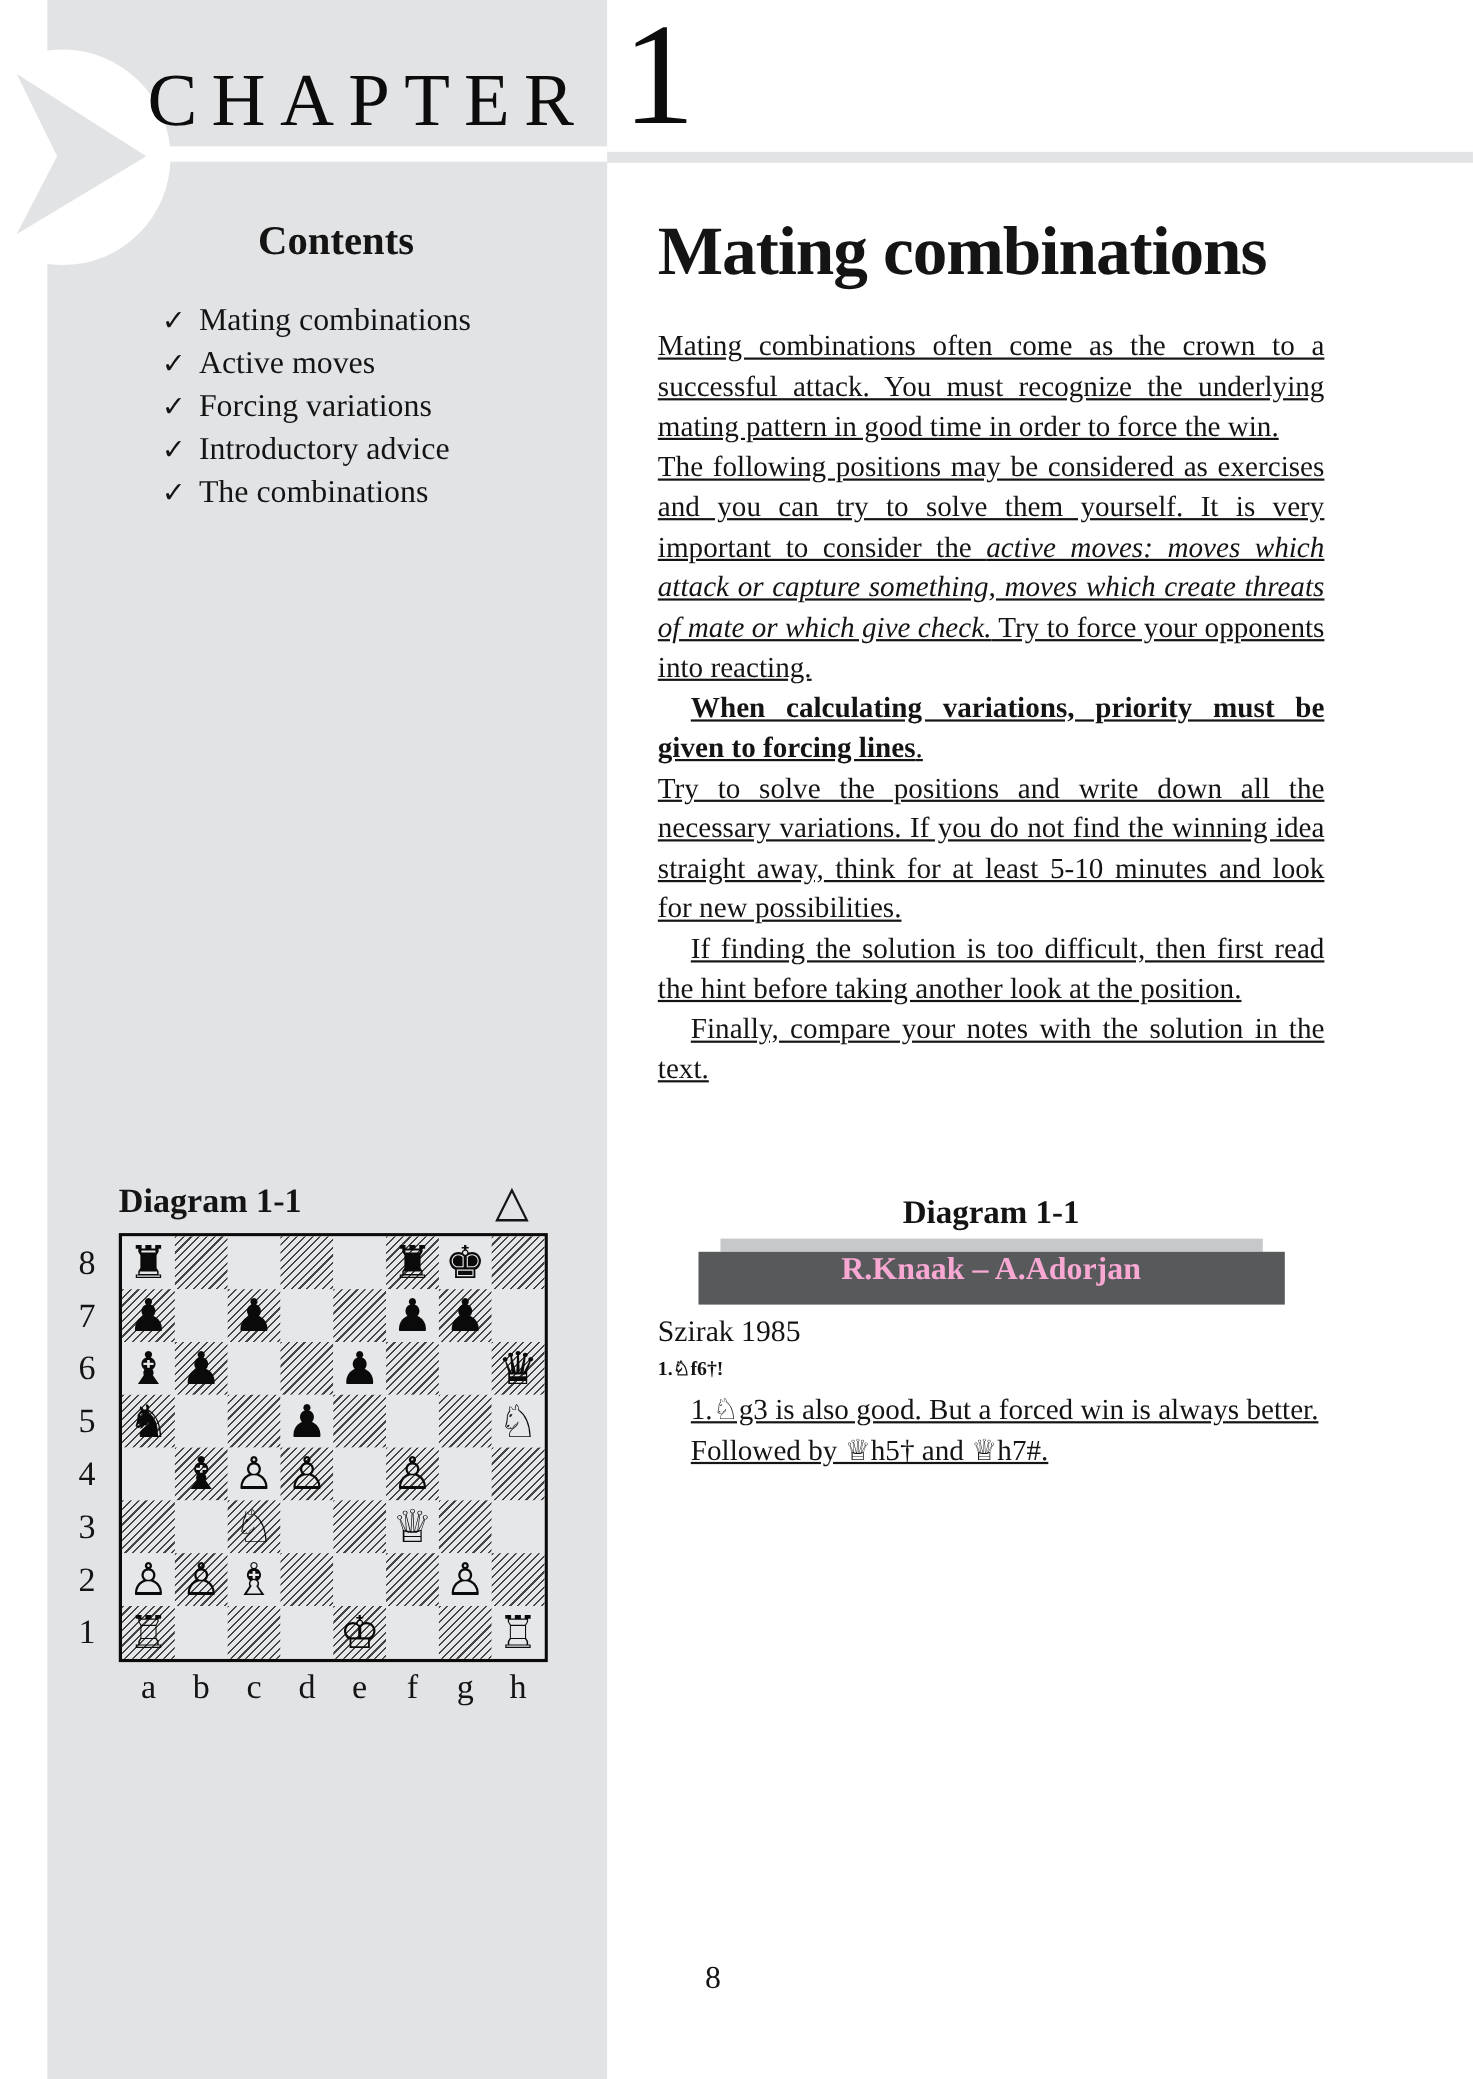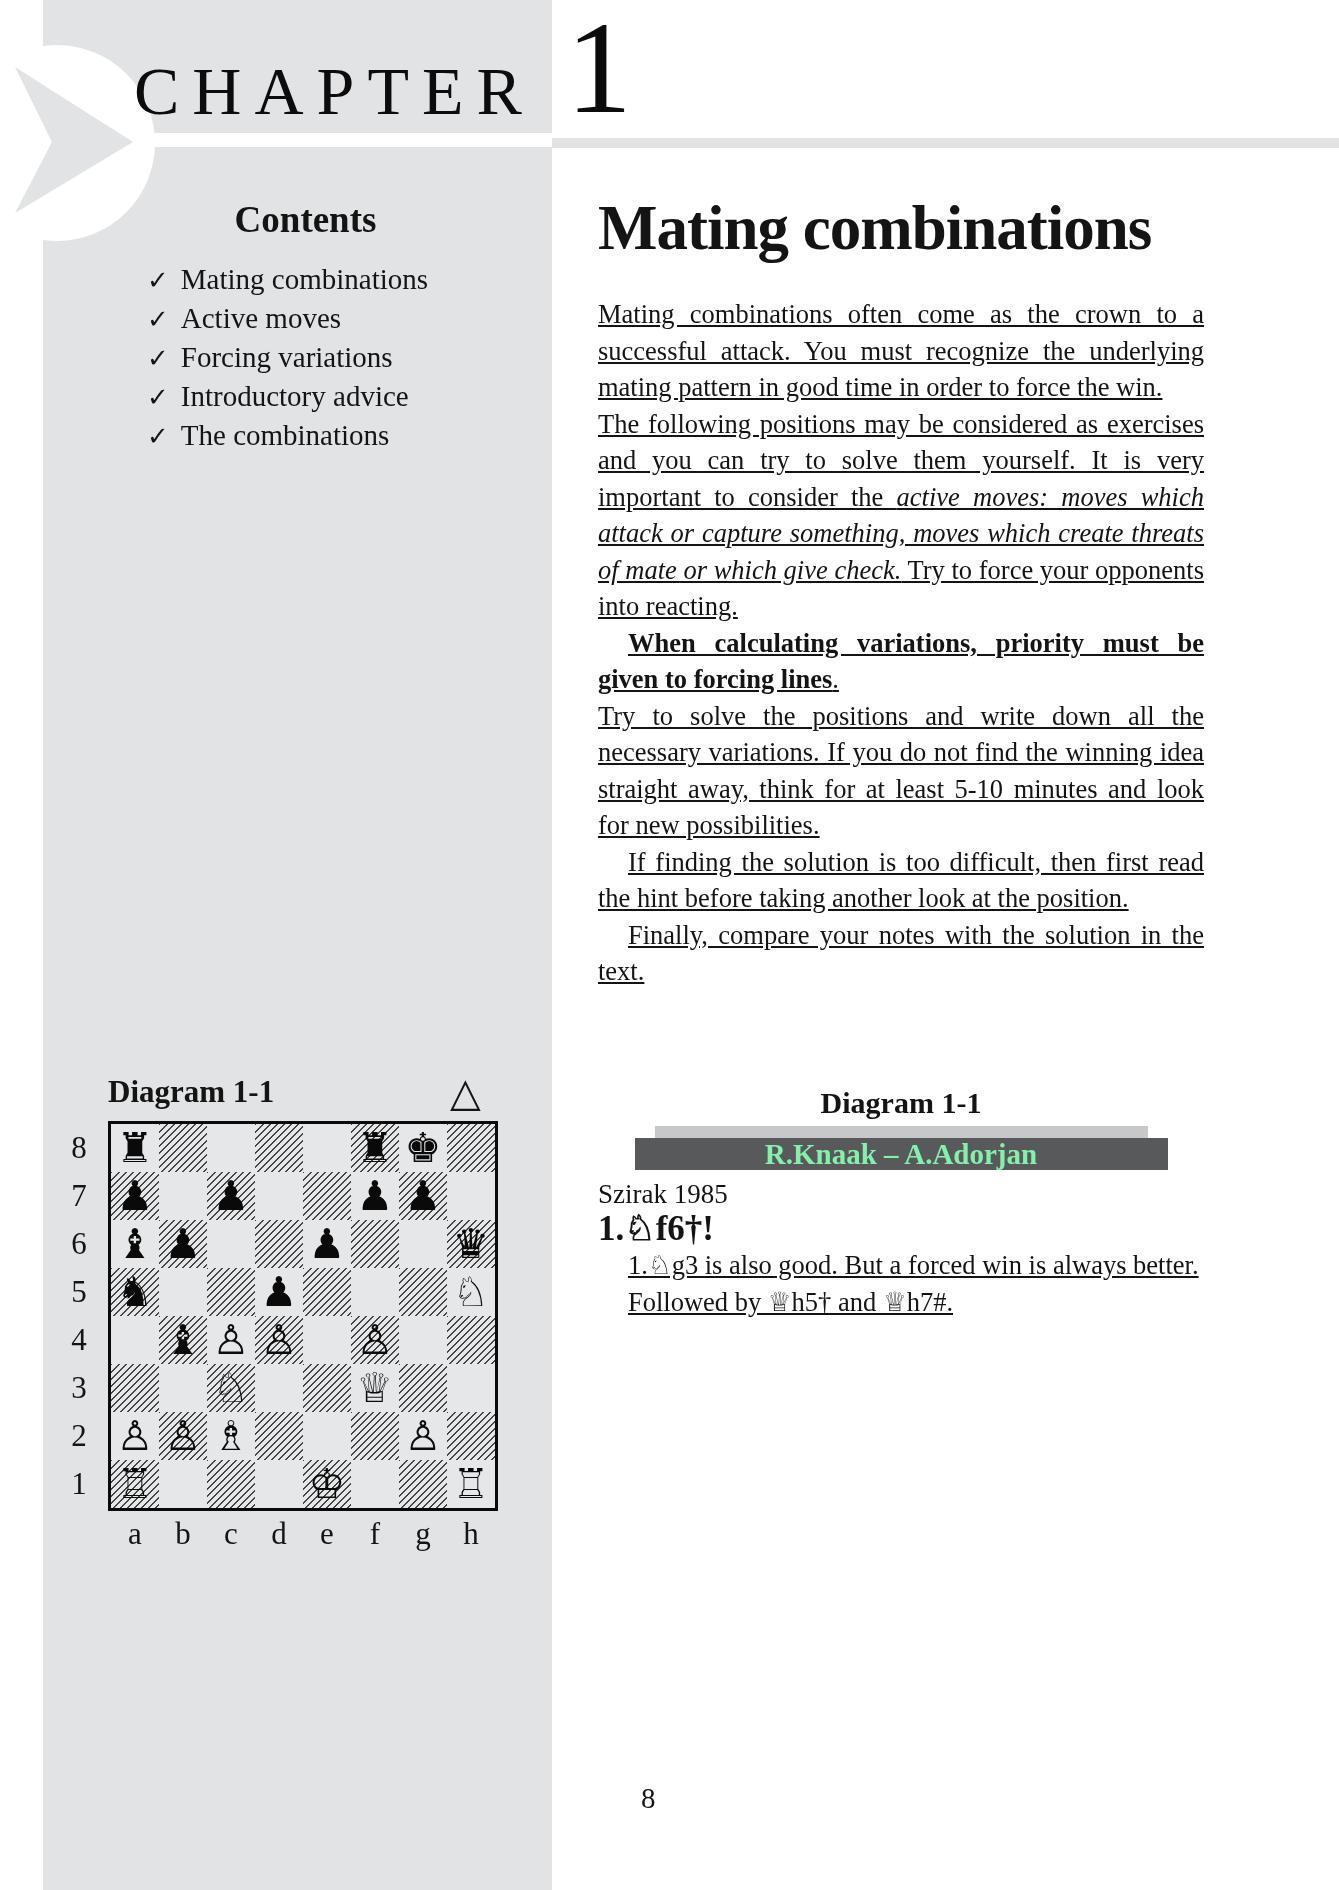--- a/index.html
+++ b/index.html
@@ -16,21 +16,21 @@
 
   
   .disc{left:-41px;top:45px;width:196px;height:196px;border-radius:50%;background:#ffffff;}
   .chevron{left:-41px;top:45px;width:196px;height:196px;background:#e2e3e5;
     clip-path:polygon(28.6% 11.2%, 88.8% 49.5%, 28.6% 85.7%, 47.4% 49.5%);}
 
   .chapter-word{left:134px;top:64px;font-size:68px;line-height:54px;letter-spacing:13px;color:#0c0c0c;}
   .chapter-num{left:566px;top:2px;font-size:132px;line-height:132px;color:#0c0c0c;}
 
   .contents-title{left:51px;top:198px;width:509px;text-align:center;font-size:37px;font-weight:bold;}
-  .contents-list{left:147px;top:260px;font-size:29px;line-height:38px;}
+  .contents-list{left:147px;top:272px;font-size:29px;line-height:38px;}
   .contents-list .row{white-space:nowrap;}
   .check{display:inline-block;margin-right:12px;font-family:"DejaVu Sans",sans-serif;font-size:26px;}
 
   
   .diag-label{left:108px;top:1074px;font-size:31px;font-weight:bold;}
   .to-move{left:450px;top:1072px;font-size:40px;line-height:40px;font-family:"DejaVu Sans",sans-serif;}
   .board{left:108px;top:1121px;border:3px solid #0a0a0a;display:grid;
     grid-template-columns:repeat(8,48px);grid-template-rows:repeat(8,48px);background:#e6e7e9;}
   .sq{width:48px;height:48px;display:flex;align-items:center;justify-content:center;}
   .sq.dark{background:
@@ -46,25 +46,25 @@
   
   .main-top{left:598px;top:184px;width:606px;}
   .main-top h1{margin:0 0 24px 0;font-size:63px;line-height:88px;font-weight:bold;letter-spacing:-1px;}
   p.body{margin:0;font-size:26.5px;line-height:36.5px;text-align:justify;text-decoration:underline;}
   .sp{margin-top:33px;}
   .indent{text-indent:30px;}
   .bold{font-weight:bold;}
   .main-diagram{left:598px;top:1086px;width:606px;}
   .diag-heading{margin:0;text-align:center;font-size:30px;font-weight:bold;line-height:34px;}
   .bar-light{width:493px;height:12px;margin:6px auto 0 auto;background:#c7c8ca;}
-  .bar-dark{width:533px;height:32px;margin:0 auto;background:#58595b;color:#86efac;
+  .bar-dark{width:533px;height:48px;margin:0 auto;background:#58595b;color:#f9a8d4;
     text-align:center;font-weight:bold;font-size:29px;line-height:32px;}
   .event{font-size:27px;margin-top:9px;}
   .p-how{margin-top:44px;}
-  .moveline{margin:0;font-size:35px;line-height:37px;font-weight:bold;text-align:left;}
+  .moveline{margin:0;font-size:18px;line-height:37px;font-weight:bold;text-align:left;}
   .pagenum{left:641px;top:1782px;font-size:29px;}
 </style>
 </head>
 <body>
 
 <div class="abs sidebar"></div>
 <div class="abs sidebar-gap"></div>
 <div class="abs right-strip"></div>
 
 <div class="abs disc"></div>

